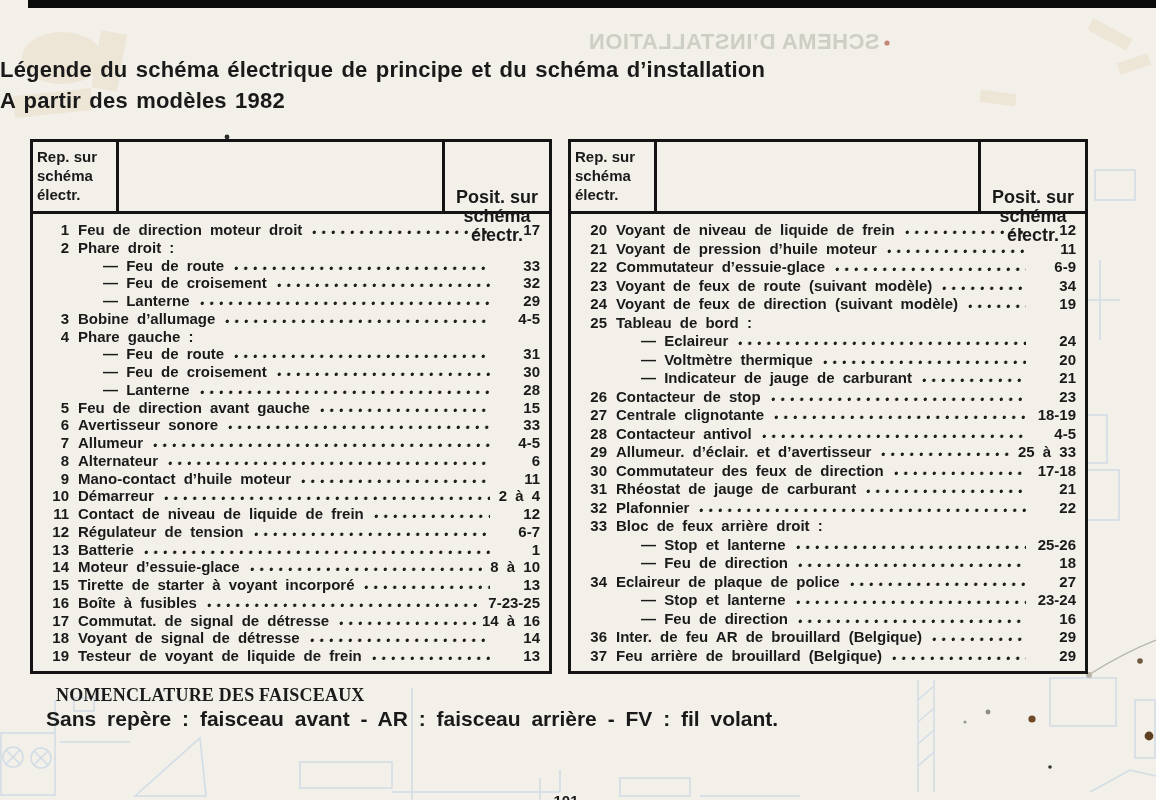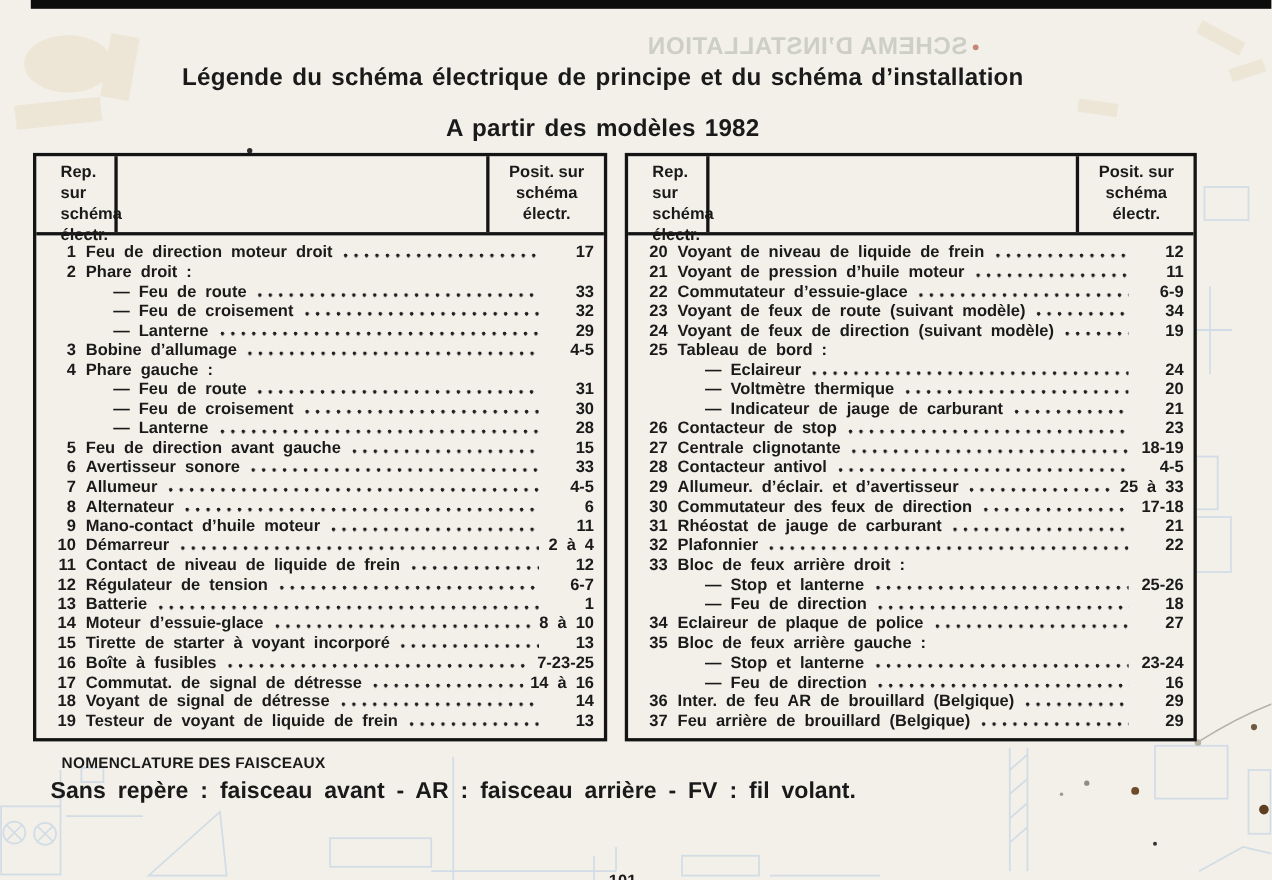--- a/index.html
+++ b/index.html
@@ -11,52 +11,52 @@
   }
   
   .artifacts-svg{position:absolute;left:0;top:0;z-index:0;}
   .mirror-text{
     position:absolute;left:548px;top:29px;width:372px;text-align:center;
     transform:scaleX(-1);font-size:22px;letter-spacing:.5px;
     color:rgba(128,138,122,.32);z-index:1;white-space:nowrap;
   }
   .top-bar{position:absolute;left:28px;right:0;top:0;height:8px;background:#0c0c0c;z-index:2;}
   
-  .title{position:absolute;left:0;right:60px;text-align:center;z-index:2;
+  .title{position:absolute;left:0;right:60px;text-align:left;z-index:2;
          font-size:22px;letter-spacing:.2px;word-spacing:2px;}
   #title-line1{top:57px;}
-  #title-line2{top:88px;margin-top:16px;}
+  #title-line2{top:88px;}
   
   .legend-table{
     position:absolute;top:139px;height:535px;box-sizing:border-box;
     border:3px solid #141414;display:flex;flex-direction:column;z-index:2;
   }
   #left-table{left:30px;width:522px;}
   #right-table{left:568px;width:520px;}
   .t-header{display:flex;flex:none;height:72px;box-sizing:border-box;border-bottom:3px solid #141414;}
-  .h-rep{width:74px;box-sizing:border-box;border-right:3px solid #141414;
-         padding:5px 2px 0 22px;font-size:15px;line-height:19px;white-space:pre-line;}
+  .h-rep{width:86px;box-sizing:border-box;border-right:3px solid #141414;
+         padding:5px 2px 0 4px;font-size:15px;line-height:19px;white-space:pre-line;}
   .h-mid{flex:1;border-right:3px solid #141414;}
   .h-pos{width:104px;box-sizing:border-box;padding-top:5px;text-align:center;
-         font-size:15px;line-height:19px;white-space:pre-line;}
+         font-size:18px;line-height:19px;white-space:pre-line;margin-top:41px;}
   .t-body{flex:1;display:flex;flex-direction:column;justify-content:space-between;
           padding:7px 9px 7px 8px;}
   .row{display:flex;align-items:baseline;font-size:15px;line-height:17px;
        word-spacing:4px;white-space:nowrap;}
   .row .num{flex:none;width:28px;text-align:right;margin-right:9px;}
   .row.sub .label{padding-left:25px;}
   .row .leader{
     flex:1 1 auto;min-width:10px;height:5px;align-self:flex-end;margin:0 6px 3px 10px;
     background-image:radial-gradient(circle at 2.2px 2.2px,#1e1e1e 1.5px,transparent 1.9px);
     background-size:9.5px 5px;background-repeat:repeat-x;background-position:left bottom;
   }
   .row .pos{flex:none;min-width:44px;text-align:right;}
   .row .spacer{flex:1;}
   
-  .nomenclature-heading{position:absolute;left:56px;top:685px;font-size:14px;letter-spacing:.2px;z-index:2;}
+  .nomenclature-heading{position:absolute;left:56px;top:685px;font-size:18px;letter-spacing:.2px;z-index:2;font-family:Liberation Serif, serif;}
   .nomenclature-note{position:absolute;left:46px;top:707px;font-size:21px;word-spacing:5px;z-index:2;}
   .page-number{position:absolute;left:0;right:24px;top:752px;text-align:center;font-size:15px;word-spacing:4px;z-index:2;margin-top:40px;}
 </style>
 </head>
 <body>
 
 <svg class="artifacts-svg" width="1156" height="800" viewBox="0 0 1156 800">
   <g stroke="#b9cde4" stroke-width="1.6" fill="none" opacity="0.55">
     <rect x="1" y="733" width="54" height="62"></rect>
     <circle cx="13" cy="757" r="10"></circle>
@@ -392,25 +392,20 @@
         <span class="label">— Feu de direction</span>
         <span class="leader"></span>
         <span class="pos">18</span>
       </div>
       <div class="row">
         <span class="num">34</span>
         <span class="label">Eclaireur de plaque de police</span>
         <span class="leader"></span>
         <span class="pos">27</span>
       </div>
-      <div class="row">
-        <span class="num">35</span>
-        <span class="label">Bloc de feux arrière gauche :</span>
-        <span class="spacer"></span>
-      </div>
       <div class="row sub">
         <span class="num"></span>
         <span class="label">— Stop et lanterne</span>
         <span class="leader"></span>
         <span class="pos">23-24</span>
       </div>
       <div class="row sub">
         <span class="num"></span>
         <span class="label">— Feu de direction</span>
         <span class="leader"></span>

